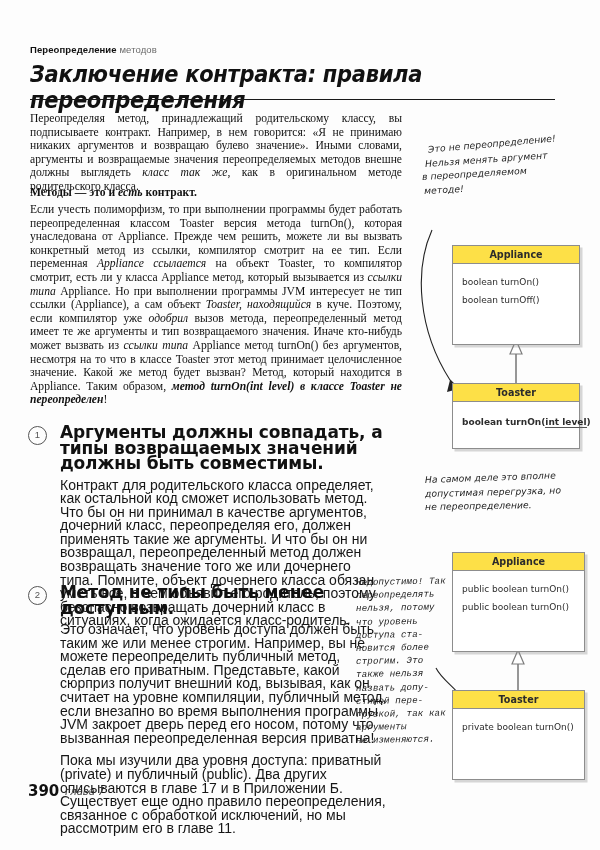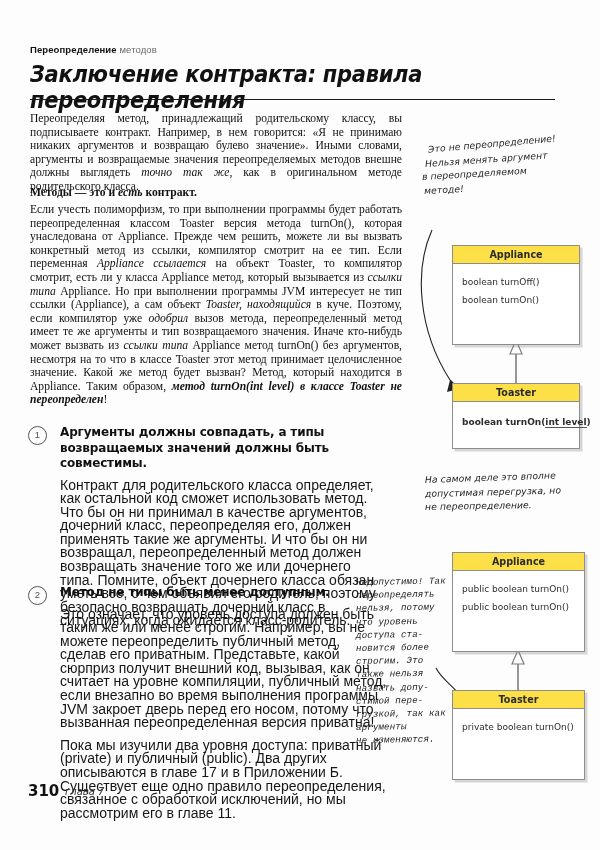--- a/index.html
+++ b/index.html
@@ -59,21 +59,21 @@
     position:absolute;left:0;top:1px;
     width:17px;height:17px;border-radius:50%;
     border:1.3px solid #555;
     font-family:"Liberation Sans", sans-serif;
     font-size:9.5px;line-height:16px;text-align:center;
     color:#555;
   }
   .rule h3{
     margin:0 0 0 32px;
     font-family:"DejaVu Sans", sans-serif;
-    font-size:12px;font-weight:bold;line-height:15.5px;
+    font-size:17px;font-weight:bold;line-height:15.5px;
     color:#111;
     letter-spacing:-.15px;
   }
   .rule .bodytext{
     margin:7px 0 0 32px;
     font-family:Liberation Sans, sans-serif;
     font-size:14px;line-height:13.6px;
     color:#161616;
   }
   .rule .bodytext p{margin:0 0 9px 0;}
@@ -156,21 +156,21 @@
 
   <div class="runhead">
     <span>Переопределение</span>
     <span class="light">методов</span>
   </div>
 
   <div class="title">Заключение контракта: правила переопределения</div>
   <div class="title-rule"></div>
 
   <div class="col p1">
-    <span>Переопределяя метод, принадлежащий родительскому классу, вы подписываете контракт. Например, в нем говорится: «Я не принимаю никаких аргументов и возвращаю булево значение». Иными словами, аргументы и возвращаемые значения переопределяемых методов внешне должны выглядеть <i class="it">точно так же</i>, как в оригинальном методе родительского класса.</span>
+    <span>Переопределяя метод, принадлежащий родительскому классу, вы подписываете контракт. Например, в нем говорится: «Я не принимаю никаких аргументов и возвращаю булево значение». Иными словами, аргументы и возвращаемые значения переопределяемых методов внешне должны выглядеть <i class="it">класс так же</i>, как в оригинальном методе родительского класса.</span>
   </div>
   <div class="col p-bold">
     <span>Методы — это и <i class="it">есть</i> контракт.</span>
   </div>
   <div class="col p2">
     <span>Если учесть полиморфизм, то при выполнении программы будет работать переопределенная классом Toaster версия метода turnOn(), которая унаследована от Appliance. Прежде чем решить, можете ли вы вызвать конкретный метод из ссылки, компилятор смотрит на ее тип. Если переменная <i class="it">Appliance ссылается</i> на объект Toaster, то компилятор смотрит, есть ли у класса Appliance метод, который вызывается из <i class="it">ссылки типа</i> Appliance. Но при выполнении программы JVM интересует не тип ссылки (Appliance), а сам объект <i class="it">Toaster, находящийся</i> в куче. Поэтому, если компилятор уже <i class="it">одобрил</i> вызов метода, переопределенный метод имеет те же аргументы и тип возвращаемого значения. Иначе кто-нибудь может вызвать из <i class="it">ссылки типа</i> Appliance метод turnOn() без аргументов, несмотря на то что в классе Toaster этот метод принимает целочисленное значение. Какой же метод будет вызван? Метод, который находится в Appliance. Таким образом, <i class="bi">метод turnOn(int level) в классе Toaster не переопределен</i>!</span>
   </div>
 
   <div class="rule rule1">
     <div class="num">1</div>
@@ -182,37 +182,37 @@
 
   <div class="rule rule2">
     <div class="num">2</div>
     <h3>Метод не типы быть менее доступным.</h3>
     <div class="bodytext">
       <p>Это означает, что уровень доступа должен быть таким же или менее строгим. Например, вы не можете переопределить публичный метод, сделав его приватным. Представьте, какой сюрприз получит внешний код, вызывая, как он считает на уровне компиляции, публичный метод, если внезапно во время выполнения программы JVM закроет дверь перед его носом, потому что вызванная переопределенная версия приватна!</p>
       <p>Пока мы изучили два уровня доступа: приватный (private) и публичный (public). Два других описываются в главе 17 и в Приложении Б. Существует еще одно правило переопределения, связанное с обработкой исключений, но мы рассмотрим его в главе 11.</p>
     </div>
   </div>
 
-  <div class="folio">310</div>
+  <div class="folio">390</div>
   <div class="chapmark">глава 7</div>
 
   <svg class="conn" style="left:400px;top:140px;width:200px;height:320px;" viewBox="0 0 200 320">
 
     <path d="M 32 90 C 14 130, 18 190, 50 240 L 58 248" fill="none" stroke="#222" stroke-width="1.1"></path>
     <polygon points="58,249 50,240 47,252" fill="#222"></polygon>
 
     <line x1="116" y1="243" x2="116" y2="208" stroke="#7d7d7d" stroke-width="1.6"></line>
     <polygon points="116,200 110,214 122,214" fill="#ffffff" stroke="#7d7d7d" stroke-width="1.2"></polygon>
   </svg>
 
   <div class="uml" id="box-appliance-1">
     <div class="uml-name">Appliance</div>
     <div class="uml-body">
+      <div>boolean turnOn()</div>
       <div>boolean turnOff()</div>
-      <div>boolean turnOn()</div>
     </div>
   </div>
 
   <div class="uml" id="box-toaster-1">
     <div class="uml-name">Toaster</div>
     <div class="uml-body">
       <div class="u-underline" style="display:inline-block;border-bottom:none;font-weight:bold;">boolean turnOn(<span class="u-underline">int level</span>)</div>
     </div>
   </div>
 

